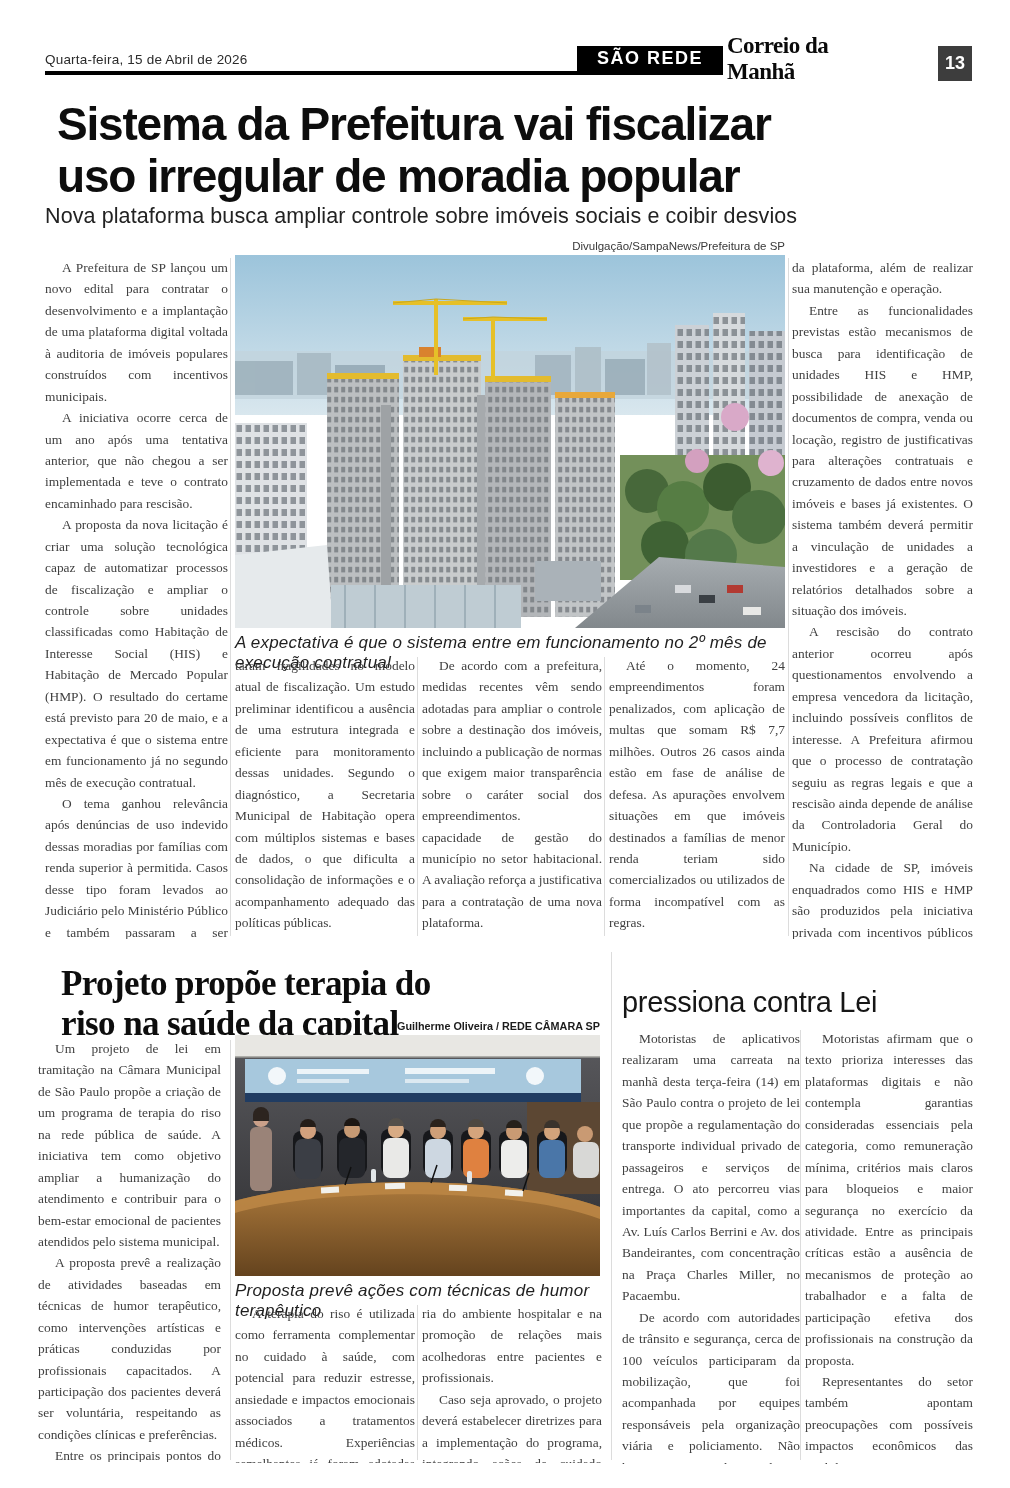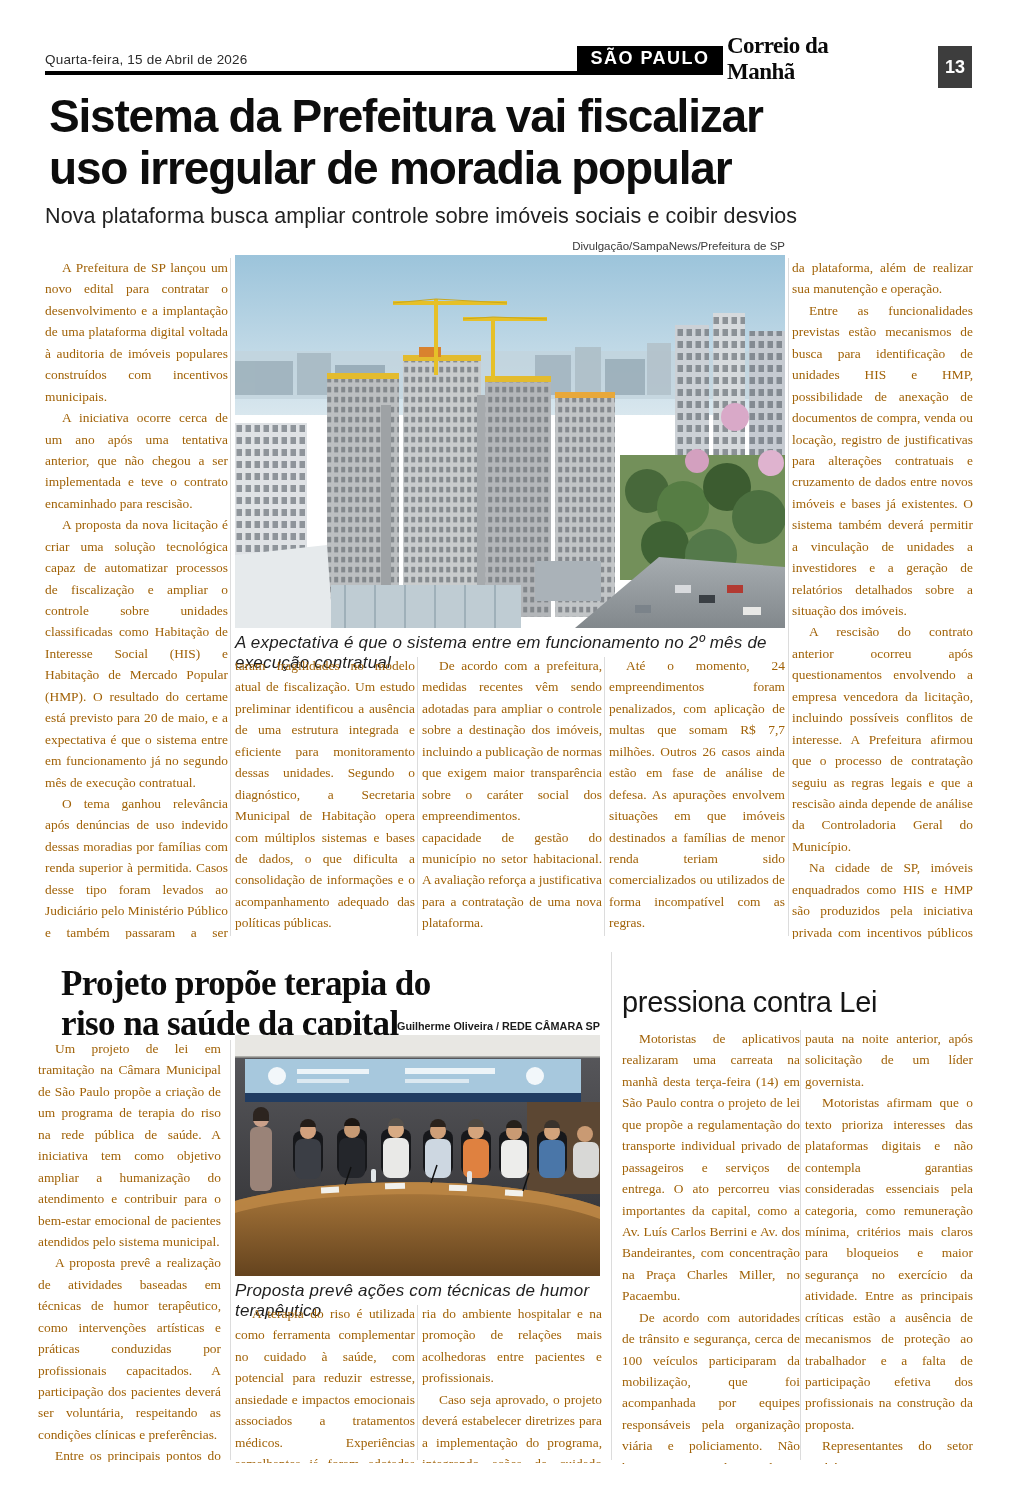--- a/index.html
+++ b/index.html
@@ -11,21 +11,21 @@
   .abs{position:absolute;}
   .sans{font-family:"Liberation Sans","DejaVu Sans",sans-serif;}
 
   
   .date{left:45px;top:52px;font-size:13.5px;color:#2b2b2b;letter-spacing:.2px;}
   .section-box{left:577px;top:46px;width:146px;height:25px;background:#000;
     color:#fff;font-weight:bold;font-size:18px;letter-spacing:1.5px;
     display:flex;align-items:center;justify-content:center;}
   .masthead{left:727px;top:45px;width:165px;height:27px;font-weight:bold;
     font-size:23px;letter-spacing:-.5px;display:flex;align-items:center;justify-content:center;color:#0a0a0a;}
-  .pagenum-box{left:938px;top:46px;width:34px;height:42px;background:#3d3d3d;color:#fff;
+  .pagenum-box{left:938px;top:46px;width:34px;height:35px;background:#3d3d3d;color:#fff;
     font-weight:bold;font-size:18px;display:flex;align-items:center;justify-content:center;}
   .head-rule{left:45px;top:71px;width:678px;height:4px;background:#000;}
 
   
   .hl1{left:45px;top:86px;width:930px;font-weight:bold;font-size:46px;line-height:1.14;
     letter-spacing:-1.2px;color:#0d0d0d;}
   .subhead{left:45px;top:204px;width:930px;font-size:21.5px;color:#222;letter-spacing:.1px;}
   .credit{font-size:11.5px;color:#383838;}
   .credit1{left:235px;top:240px;width:550px;text-align:right;}
   .caption{font-style:italic;font-size:17px;color:#1f1f1f;letter-spacing:.2px;}
@@ -34,21 +34,21 @@
   .hl2{left:45px;top:948px;width:560px;font-weight:bold;font-size:35px;line-height:1.13;
     letter-spacing:-.6px;color:#0d0d0d;}
   .credit2{left:235px;top:1020px;width:365px;text-align:right;font-weight:bold;font-size:10.8px;color:#1c1c1c;}
   .caption2{left:235px;top:1281px;width:365px;}
 
   .hl3{left:622px;top:950px;width:355px;font-weight:400;font-size:29px;line-height:1.22;
     letter-spacing:-.3px;color:#161616;}
 
   
   .col{position:absolute;overflow:hidden;}
-  .para{margin:0;text-align:justify;font-size:13.4px;line-height:1.6;color:#a16207;
+  .para{margin:0;text-align:justify;font-size:13.4px;line-height:1.6;color:#404040;
     hyphens:auto;-webkit-hyphens:auto;}
   .para.ind{text-indent:17px;}
   .c1{left:45px;top:257px;width:183px;height:682px;}
   .c2{left:235px;top:655px;width:180px;height:284px;}
   .c3{left:422px;top:655px;width:180px;height:284px;}
   .c4{left:609px;top:655px;width:176px;height:284px;}
   .c5{left:792px;top:257px;width:181px;height:682px;}
   .a2c1{left:38px;top:1038px;width:183px;height:424px;}
   .a2c2{left:235px;top:1303px;width:180px;height:160px;}
   .a2c3{left:422px;top:1303px;width:180px;height:160px;}
@@ -62,26 +62,26 @@
   .photo1{left:235px;top:255px;width:550px;height:373px;}
   .photo2{left:235px;top:1035px;width:365px;height:241px;}
   .photo svg{display:block;}
 </style>
 </head>
 <body>
 
 <div class="page">
 
   <div class="abs sans date">Quarta-feira, 15 de Abril de 2026</div>
-  <div class="abs sans section-box">SÃO PAULO</div>
+  <div class="abs sans section-box">SÃO REDE</div>
   <div class="abs masthead">Correio da Manhã</div>
   <div class="abs sans pagenum-box">13</div>
   <div class="abs head-rule"></div>
 
-  <h1 class="abs sans hl1" style="margin:4px;">
+  <h1 class="abs sans hl1" style="margin:12px;">
     <span>Sistema da Prefeitura vai fiscalizar</span><br>
     <span>uso irregular de moradia popular</span>
   </h1>
   <div class="abs sans subhead">Nova plataforma busca ampliar controle sobre imóveis sociais e coibir desvios</div>
   <div class="abs sans credit credit1">Divulgação/SampaNews/Prefeitura de SP</div>
 
   <div class="photo photo1">
     <svg width="550" height="373" viewBox="0 0 550 373">
       <defs>
         <linearGradient id="sky" x1="0" y1="0" x2="0" y2="1">
@@ -357,21 +357,20 @@
 
   <h2 class="abs sans hl3" style="margin:0;">
     <br>
     <span>pressiona contra Lei</span>
   </h2>
   <div class="col a3c1">
       <p class="para ind" lang="pt">Motoristas de aplicativos realizaram uma carreata na manhã desta terça-feira (14) em São Paulo contra o projeto de lei que propõe a regulamentação do transporte individual privado de passageiros e serviços de entrega. O ato percorreu vias importantes da capital, como a Av. Luís Carlos Berrini e Av. dos Bandeirantes, com concentração na Praça Charles Miller, no Pacaembu.</p>
       <p class="para ind" lang="pt">De acordo com autoridades de trânsito e segurança, cerca de 100 veículos participaram da mobilização, que foi acompanhada por equipes responsáveis pela organização viária e policiamento. Não houve registro de incidentes graves até o momento.</p>
     </div>
   <div class="col a3c2">
-      <p class="para" lang="pt">pauta na noite anterior, após solicitação de um líder governista.</p>
       <p class="para ind" lang="pt">Motoristas afirmam que o texto prioriza interesses das plataformas digitais e não contempla garantias consideradas essenciais pela categoria, como remuneração mínima, critérios mais claros para bloqueios e maior segurança no exercício da atividade. Entre as principais críticas estão a ausência de mecanismos de proteção ao trabalhador e a falta de participação efetiva dos profissionais na construção da proposta.</p>
       <p class="para ind" lang="pt">Representantes do setor também apontam preocupações com possíveis impactos econômicos das medidas previstas. Entre os pontos debatidos estão a fixação de valores mínimos para serviços e limitações nas taxas cobradas pelas plataformas, o que, segundo entidades, pode afetar o equilíbrio entre oferta e demanda, além da renda dos trabalhadores.</p>
     </div>
 
   <div class="vrule" style="left:230px;top:1040px;height:420px;"></div>
   <div class="vrule" style="left:417px;top:1305px;height:155px;"></div>
   <div class="vrule" style="left:611px;top:952px;height:508px;"></div>
   <div class="vrule" style="left:800px;top:1030px;height:430px;"></div>
 
 </div>

